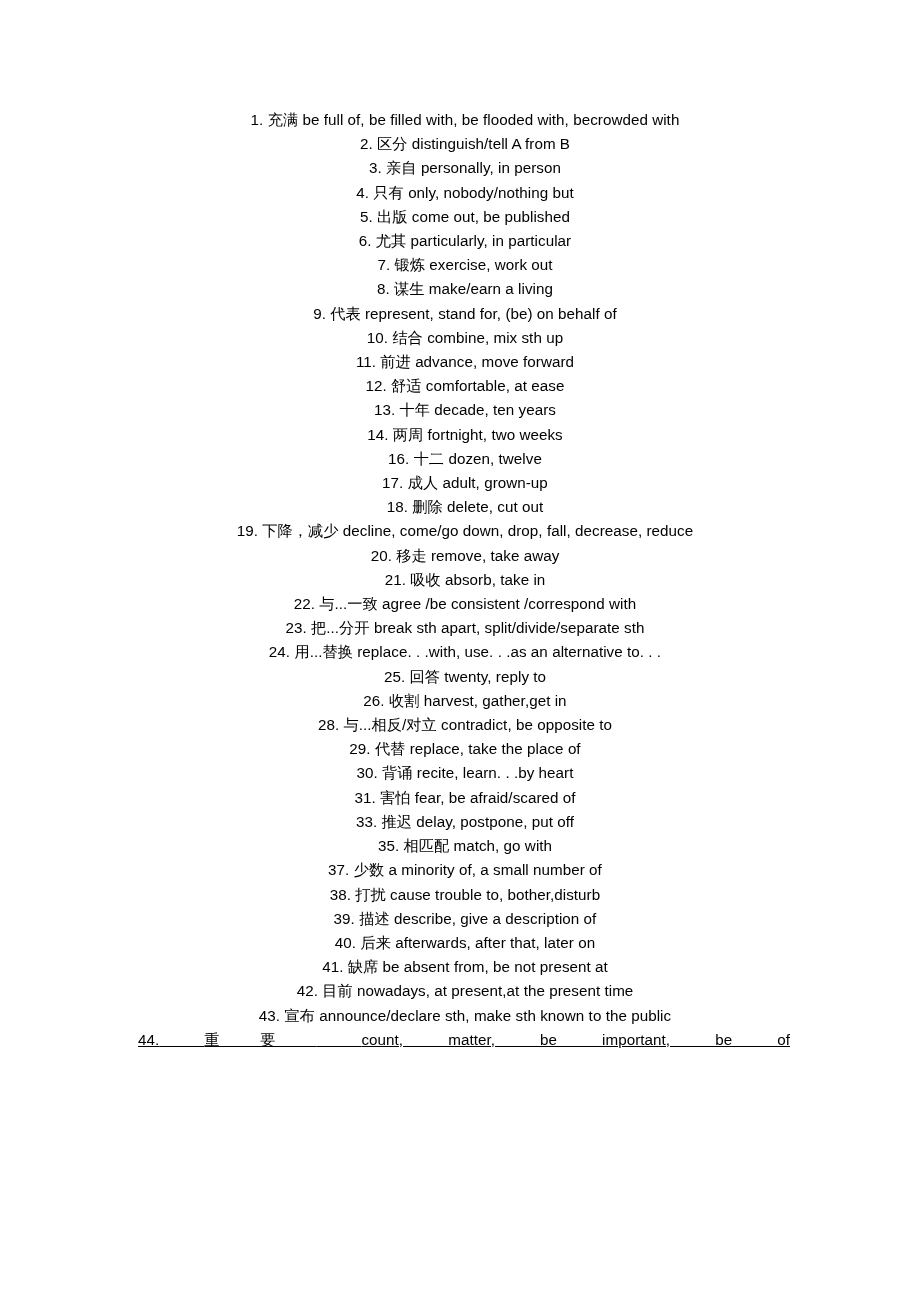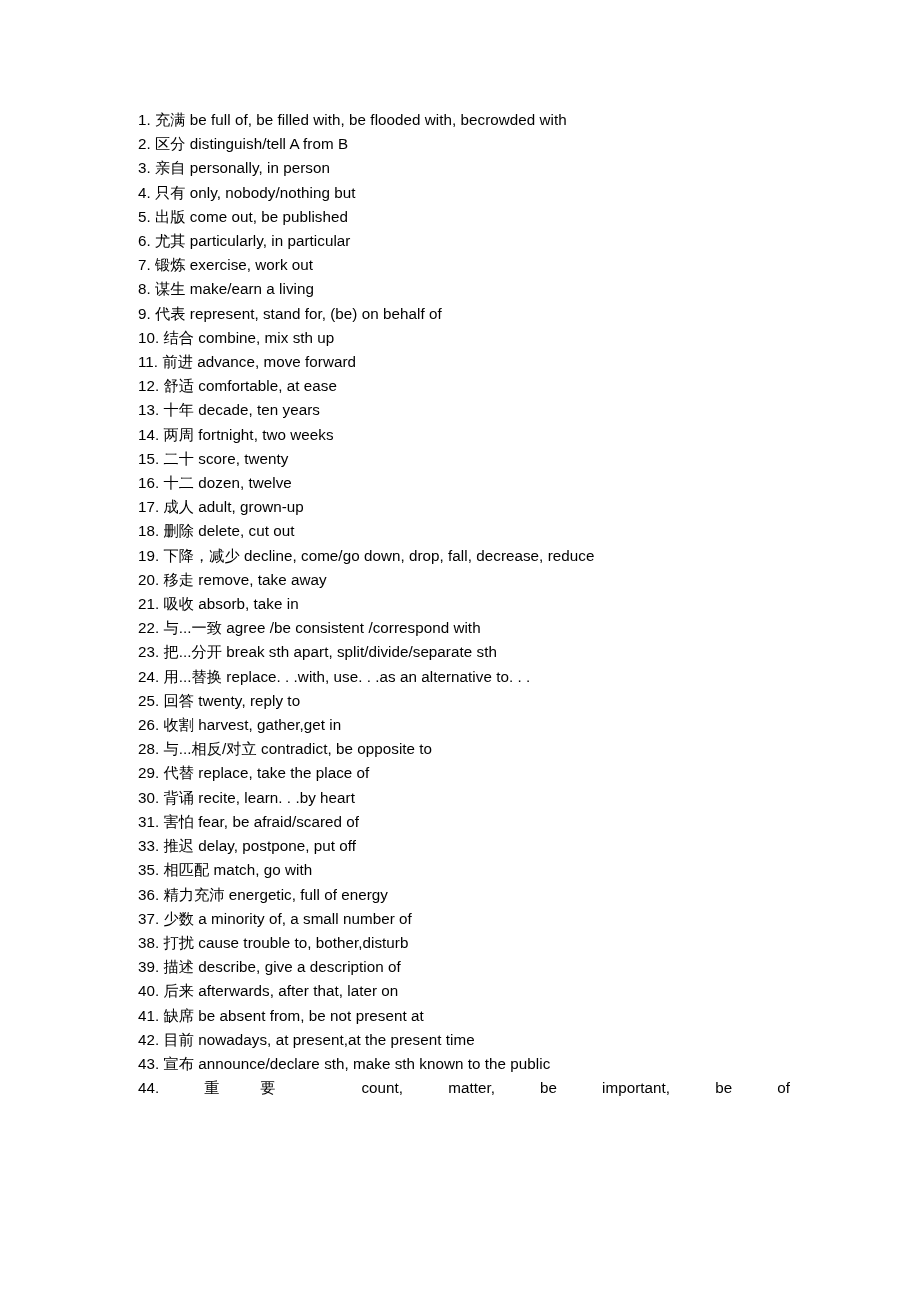--- a/index.html
+++ b/index.html
@@ -32,36 +32,38 @@
     list-style: none;
     margin: 0;
     padding: 0;
   }
   li.vocab-item {
     display: block;
     font-size: 15.2px;
     line-height: 24.2px;
     white-space: nowrap;
     letter-spacing: 0.05px;
+    text-align: center;
   }
   li.vocab-item .num {
     display: inline;
   }
   li.vocab-item .term {
     display: inline;
   }
   li.vocab-item .gloss {
     display: inline;
   }
   
   li.vocab-item.justified {
     white-space: normal;
     text-align: justify;
     text-align-last: justify;
     width: 652px;
+    text-decoration: underline;
   }
 </style>
 </head>
 <body>
 
 <div class="page">
   <div class="content">
     <ol class="vocab-list">
 
       <li class="vocab-item"><span class="num">1.</span> <span class="term">充满</span> <span class="gloss">be full of, be filled with, be flooded with, becrowded with</span></li>
@@ -85,21 +87,20 @@
       <li class="vocab-item"><span class="num">10.</span> <span class="term">结合</span> <span class="gloss">combine, mix sth up</span></li>
 
       <li class="vocab-item"><span class="num">11.</span> <span class="term">前进</span> <span class="gloss">advance, move forward</span></li>
 
       <li class="vocab-item"><span class="num">12.</span> <span class="term">舒适</span> <span class="gloss">comfortable, at ease</span></li>
 
       <li class="vocab-item"><span class="num">13.</span> <span class="term">十年</span> <span class="gloss">decade, ten years</span></li>
 
       <li class="vocab-item"><span class="num">14.</span> <span class="term">两周</span> <span class="gloss">fortnight, two weeks</span></li>
 
-      <li class="vocab-item"><span class="num">15.</span> <span class="term">二十</span> <span class="gloss">score, twenty</span></li>
 
       <li class="vocab-item"><span class="num">16.</span> <span class="term">十二</span> <span class="gloss">dozen, twelve</span></li>
 
       <li class="vocab-item"><span class="num">17.</span> <span class="term">成人</span> <span class="gloss">adult, grown-up</span></li>
 
       <li class="vocab-item"><span class="num">18.</span> <span class="term">删除</span> <span class="gloss">delete, cut out</span></li>
 
       <li class="vocab-item"><span class="num">19.</span> <span class="term">下降，减少</span> <span class="gloss">decline, come/go down, drop, fall, decrease, reduce</span></li>
 
       <li class="vocab-item"><span class="num">20.</span> <span class="term">移走</span> <span class="gloss">remove, take away</span></li>
@@ -124,21 +125,20 @@
       <li class="vocab-item"><span class="num">30.</span> <span class="term">背诵</span> <span class="gloss">recite, learn. . .by heart</span></li>
 
       <li class="vocab-item"><span class="num">31.</span> <span class="term">害怕</span> <span class="gloss">fear, be afraid/scared of</span></li>
 
 
       <li class="vocab-item"><span class="num">33.</span> <span class="term">推迟</span> <span class="gloss">delay, postpone, put off</span></li>
 
 
       <li class="vocab-item"><span class="num">35.</span> <span class="term">相匹配</span> <span class="gloss">match, go with</span></li>
 
-      <li class="vocab-item"><span class="num">36.</span> <span class="term">精力充沛</span> <span class="gloss">energetic, full of energy</span></li>
 
       <li class="vocab-item"><span class="num">37.</span> <span class="term">少数</span> <span class="gloss">a minority of, a small number of</span></li>
 
       <li class="vocab-item"><span class="num">38.</span> <span class="term">打扰</span> <span class="gloss">cause trouble to, bother,disturb</span></li>
 
       <li class="vocab-item"><span class="num">39.</span> <span class="term">描述</span> <span class="gloss">describe, give a description of</span></li>
 
       <li class="vocab-item"><span class="num">40.</span> <span class="term">后来</span> <span class="gloss">afterwards, after that, later on</span></li>
 
       <li class="vocab-item"><span class="num">41.</span> <span class="term">缺席</span> <span class="gloss">be absent from, be not present at</span></li>

